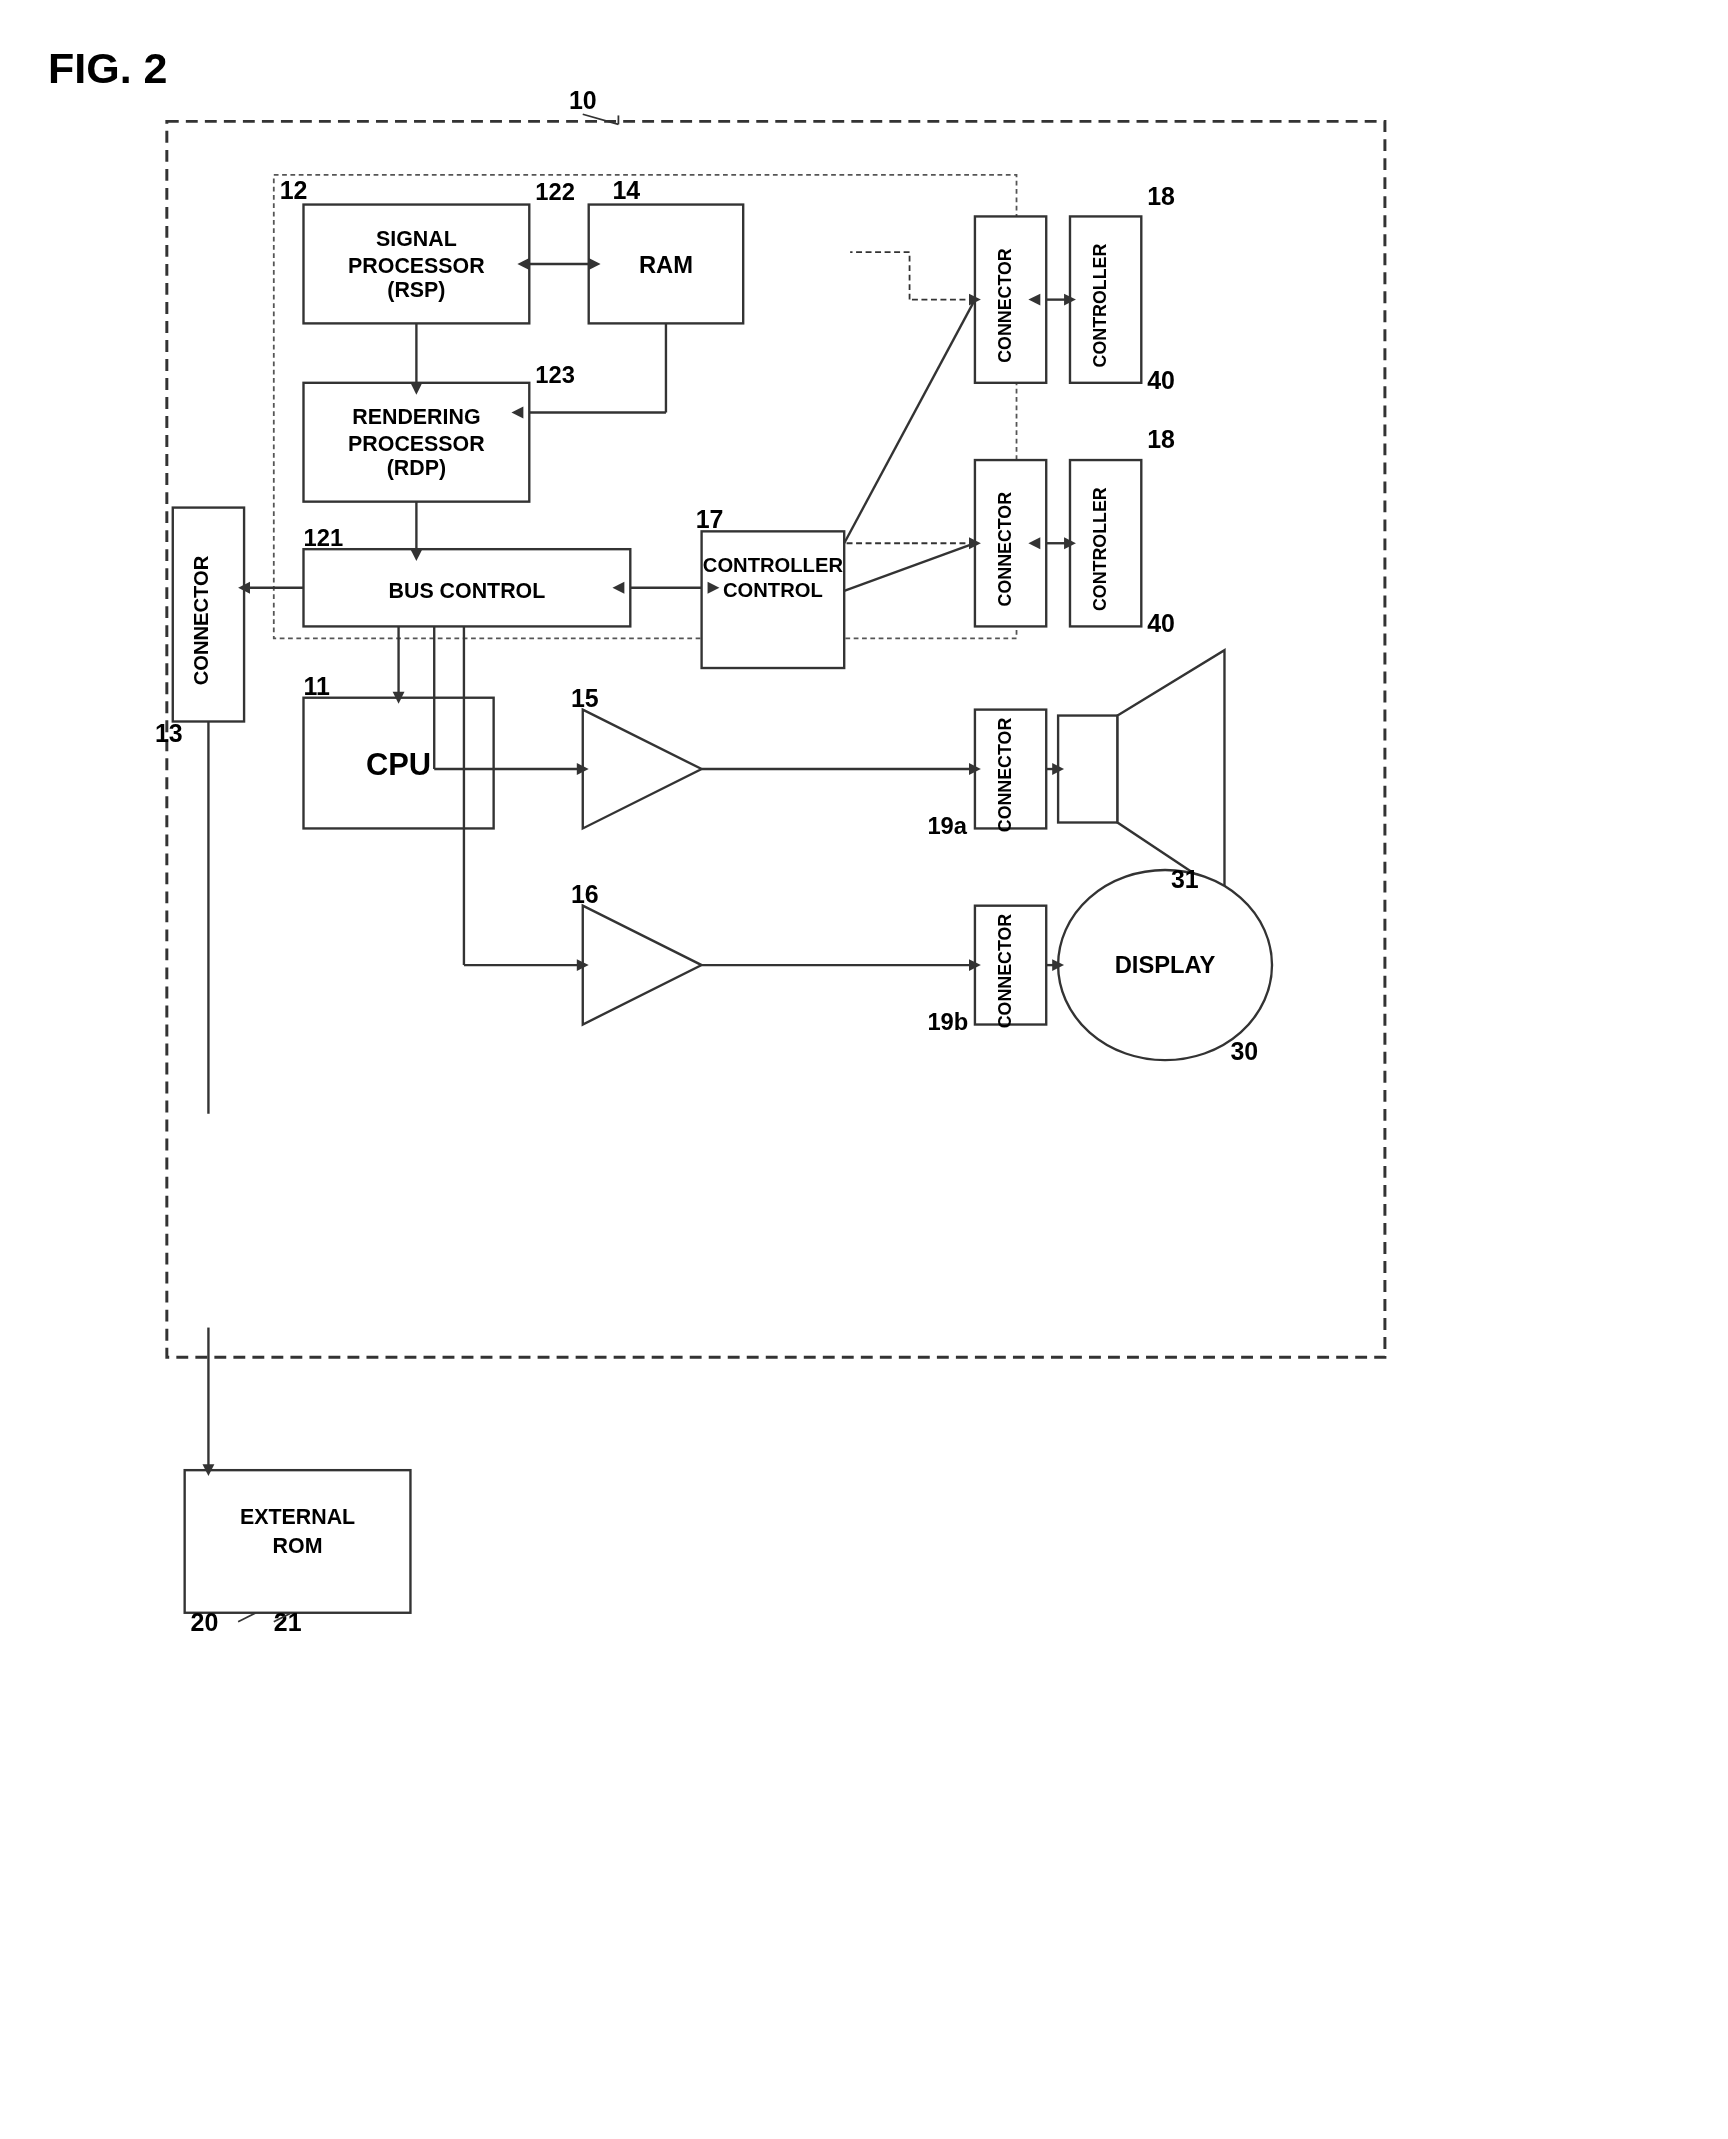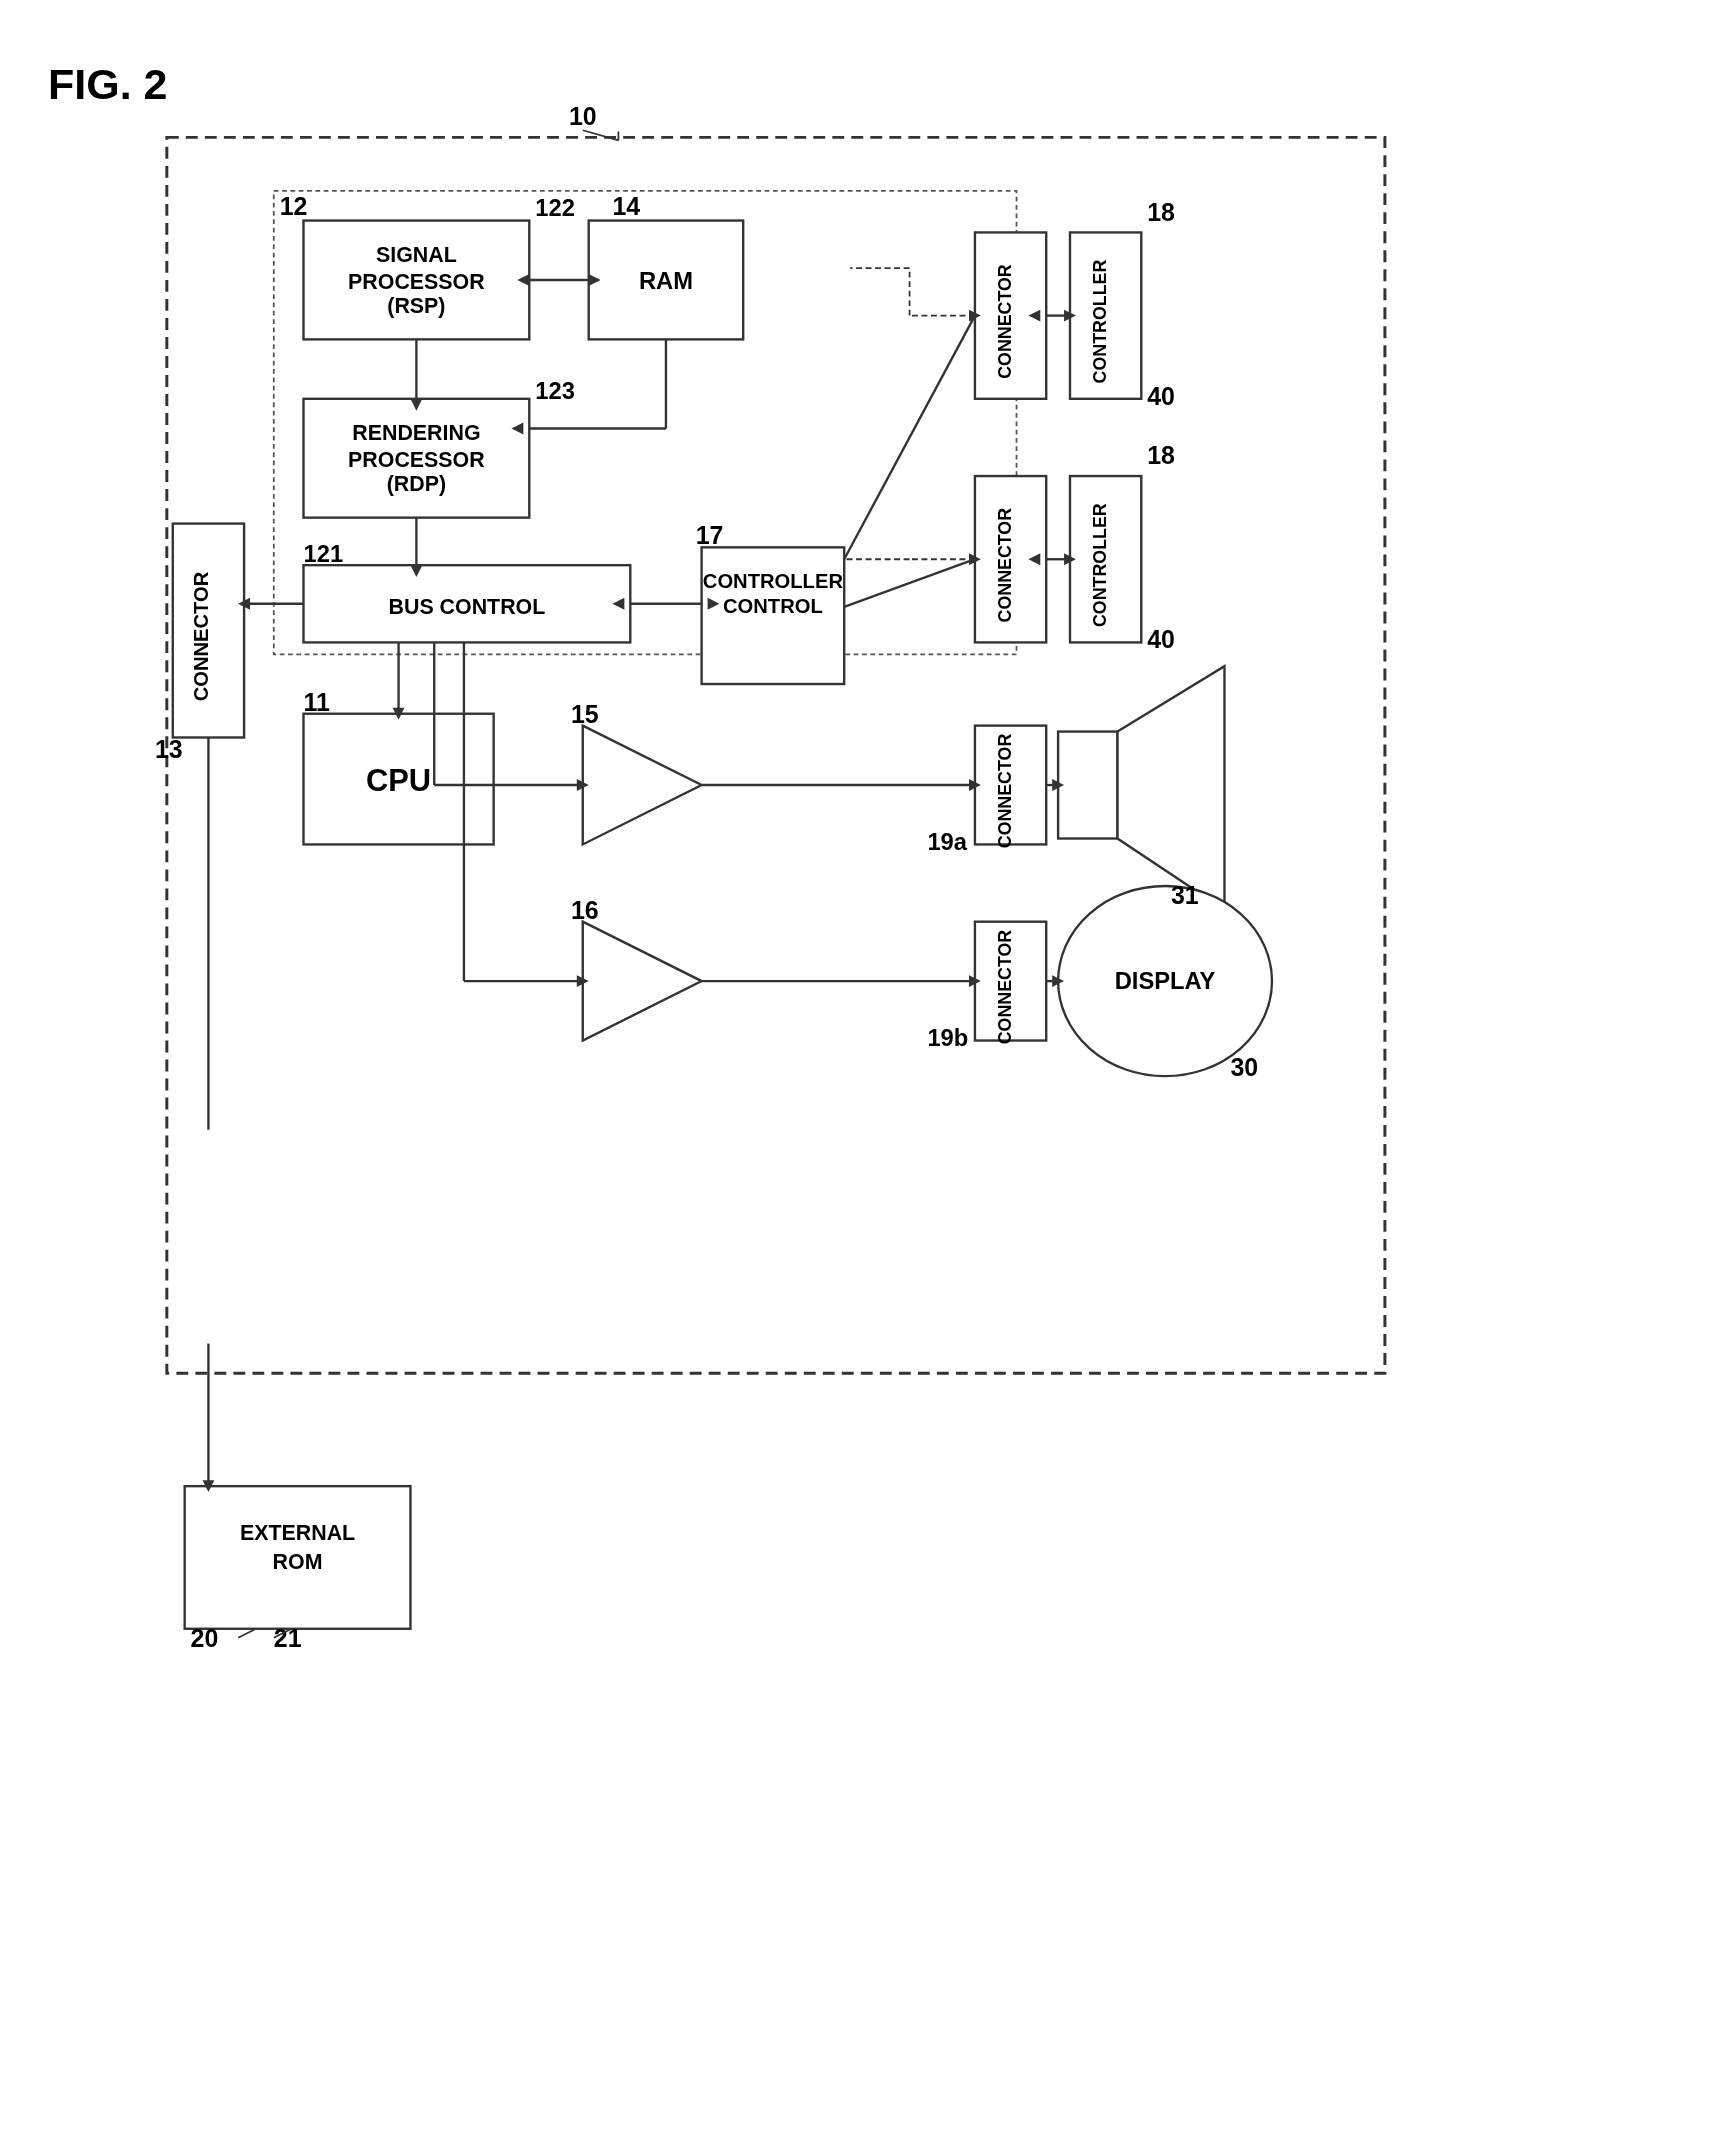--- a/index.html
+++ b/index.html
@@ -6,21 +6,21 @@
     body {
       background: #fff;
       font-family: Arial, sans-serif;
       width: 1728px;
       height: 2140px;
       position: relative;
       overflow: hidden;
     }
     .diagram-container {
       position: absolute;
-      top: 60px;
+      top: 44px;
       left: 48px;
       width: 1634px;
       height: 2068px;
     }
     .fig-label {
       font-size: 43px;
       font-weight: bold;
       position: absolute;
       top: 0;
       left: 0;

